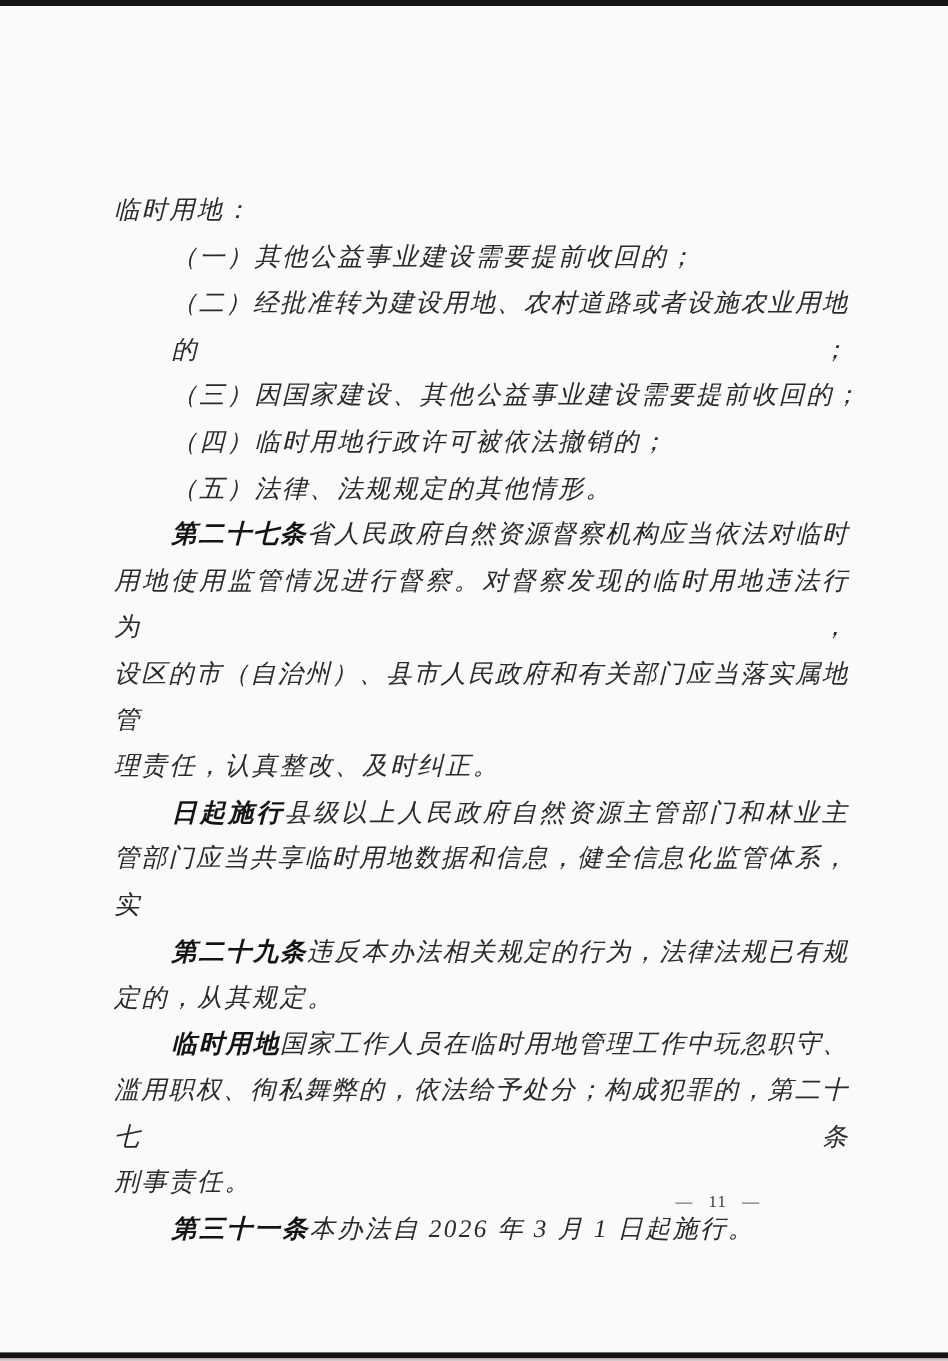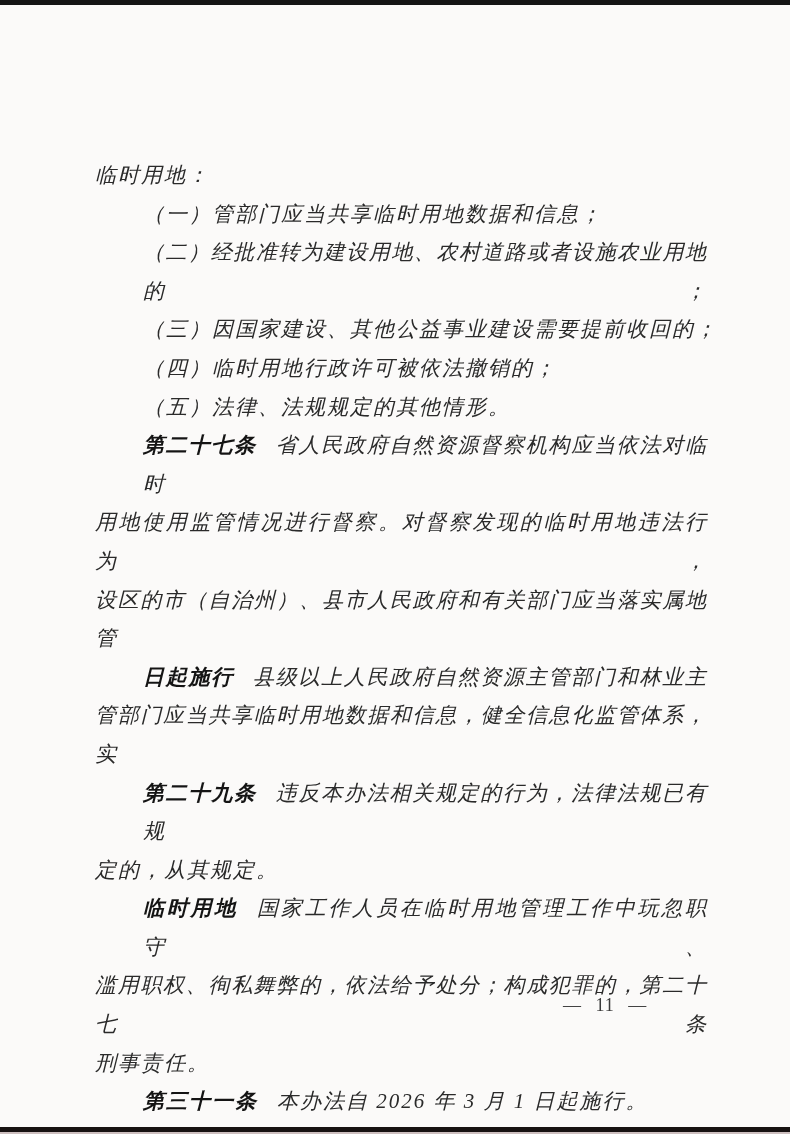--- a/index.html
+++ b/index.html
@@ -45,51 +45,51 @@
   .line.justify {
     white-space: normal;
     letter-spacing: 1px;
     text-align: justify;
     text-align-last: justify;
     text-justify: inter-character;
   }
   .head {
     font-weight: bold;
     color: #141414;
-    margin-right: 19px;
   }
   .page-number {
     position: absolute;
     left: 563px;
     top: 995px;
-    font-size: 18px;
+    font-size: 14px;
     color: #3a3a3a;
     letter-spacing: 1px;
     word-spacing: 8px;
     white-space: nowrap;
   }
 </style>
 </head>
 <body>
 
 <div class="scan-edge-top"></div>
 
 <div class="doc">
   <div class="line">临时用地：</div>
-  <div class="line indent">（一）管部门应当共享临时用地数据和信息；</div>
+  <div class="line indent">（一）其他公益事业建设需要提前收回的；</div>
   <div class="line indent justify">（二）经批准转为建设用地、农村道路或者设施农业用地的；</div>
   <div class="line indent">（三）因国家建设、其他公益事业建设需要提前收回的；</div>
   <div class="line indent">（四）临时用地行政许可被依法撤销的；</div>
   <div class="line indent">（五）法律、法规规定的其他情形。</div>
 
   <div class="line indent justify">
     <span class="head">第二十七条</span><span>省人民政府自然资源督察机构应当依法对临时</span>
   </div>
   <div class="line justify">用地使用监管情况进行督察。对督察发现的临时用地违法行为，</div>
   <div class="line justify">设区的市（自治州）、县市人民政府和有关部门应当落实属地管</div>
+  <div class="line">理责任，认真整改、及时纠正。</div>
 
   <div class="line indent justify">
     <span class="head">日起施行</span><span>县级以上人民政府自然资源主管部门和林业主</span>
   </div>
   <div class="line justify">管部门应当共享临时用地数据和信息，健全信息化监管体系，实</div>
 
   <div class="line indent justify">
     <span class="head">第二十九条</span><span>违反本办法相关规定的行为，法律法规已有规</span>
   </div>
   <div class="line">定的，从其规定。</div>

